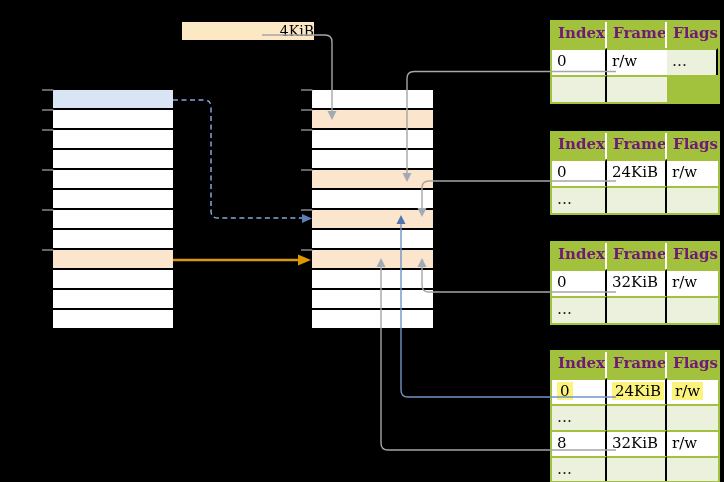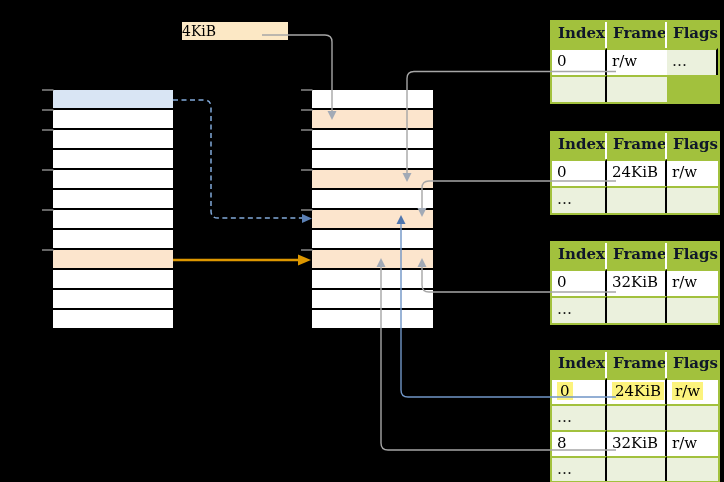--- a/index.html
+++ b/index.html
@@ -9,33 +9,33 @@
   }
   
   .memtable { position:absolute; top:90px; }
   .mrow { height:20px; box-sizing:border-box; border-bottom:2px solid #000; background:#fff; }
   .mrow.blue   { background:#d9e5f4; }
   .mrow.orange { background:#fce5cd; }
   #lefttable { left:53px;  width:120px; }
   #midtable  { left:312px; width:121px; }
   
   #kibbox {
-    position:absolute; left:182px; top:22px; width:106px; height:18px;
+    position:absolute; left:182px; top:22px; width:132px; height:18px;
     background:#fce8c5; color:#000; font-size:14px; line-height:18px;
-    text-align:left;
+    text-align:right;
   }
   
   .ptable {
     position:absolute; left:550px; width:170px; box-sizing:border-box;
     border:2px solid #a2c13d; background:#a2c13d;
     display:grid; grid-template-columns:55px 60px 51px;
   }
   .pc { box-sizing:border-box; overflow:hidden; white-space:nowrap; }
   .pc.h {
-    background:#a2c13d; color:#0f172a; font-weight:bold; font-size:15px;
+    background:#a2c13d; color:#701a75; font-weight:bold; font-size:15px;
     padding:2px 0 0 6px;
   }
   .pc.h.c1, .pc.h.c2 { border-right:2px solid #fff; }
   .pc.v, .pc.d { border-top:2px solid #a2c13d; font-size:15px; color:#000; padding:2px 0 0 5px; }
   .pc.v { background:#fff; }
   .pc.d { background:#ebf1dd; color:#1a1a1a; }
   .pc.v.c1, .pc.v.c2, .pc.d.c1, .pc.d.c2 { border-right:2px solid #000; }
   .hl { background:#fcf37d; padding:0 3px; }
   
   #overlay { position:absolute; left:0; top:0; z-index:10; pointer-events:none; }

